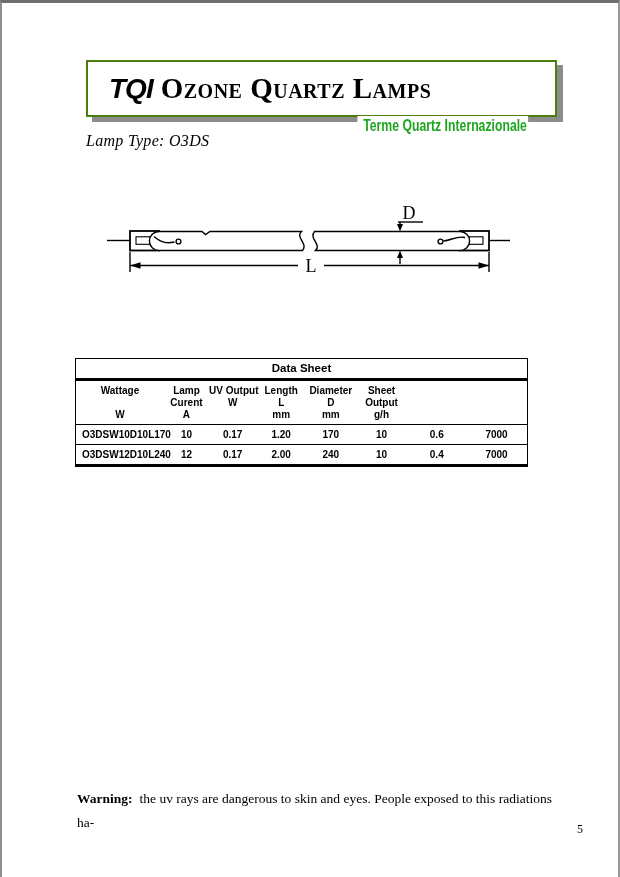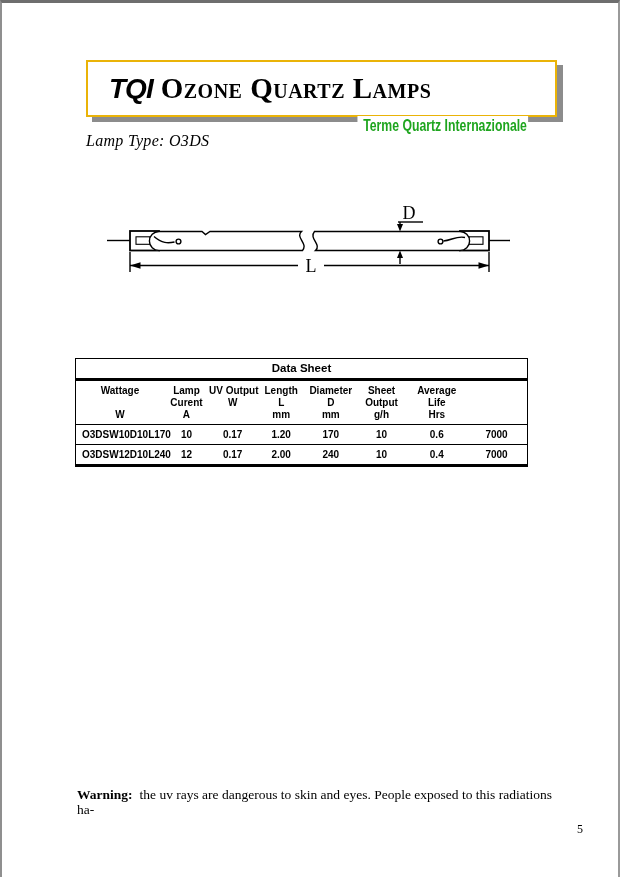--- a/index.html
+++ b/index.html
@@ -8,21 +8,21 @@
     background:#ffffff; overflow:hidden;
     border-top:3px solid #6e6e6e;
     border-left:2px solid #8f8f8f;
     border-right:2px solid #9a9a9a;
     box-sizing:border-box;
     font-family:"Liberation Serif", serif; color:#000;
   }
   
   .header-box {
     position:absolute; left:84px; top:57px; width:446px; height:53px;
-    background:#fff; border:2px solid #eab308;
+    background:#fff; border:2px solid #4d7c0f;
     box-shadow:6px 5px 0 0 #8c8c8c;
     white-space:nowrap; line-height:53px; padding-left:21px;
   }
   .logo-tqi {
     font-family:"Liberation Sans", sans-serif;
     font-weight:bold; font-style:italic; font-size:28px; letter-spacing:-1px;
     vertical-align:baseline;
   }
   .logo-title {
     font-family:"Liberation Serif", serif;
@@ -58,21 +58,21 @@
   .ds-head { border-bottom:1px solid #000; padding:4px 0 3px 0; }
   .ds-head .cell { text-align:center; }
   .hl { height:12px; line-height:12px; font-size:10px; white-space:nowrap; }
   .ds-row { height:19px; line-height:19px; font-size:10px; }
   .ds-row + .ds-row { border-top:1px solid #000; }
   .ds-row .cell { text-align:center; white-space:nowrap; }
   .ds-row .cell.code, .ds-head .cell.code { text-align:left; padding-left:6px; }
   
   .warning {
     position:absolute; left:75px; top:784px; width:482px;
-    font-size:13.5px; line-height:15px; margin:0;
+    font-size:13.5px; line-height:24px; margin:0;
   }
   .warning .w-label { font-weight:bold; margin-right:7px; }
   .page-number {
     position:absolute; left:575px; top:819px; font-size:12px;
   }
 </style>
 </head>
 <body>
 
 <div class="page">
@@ -161,25 +161,20 @@
       </div>
       <div class="cell">
         <div class="hl">Diameter</div>
           <div class="hl">D</div>
           <div class="hl">mm</div>
       </div>
       <div class="cell">
         <div class="hl">Sheet</div>
           <div class="hl">Output</div>
           <div class="hl">g/h</div>
-      </div>
-      <div class="cell">
-        <div class="hl">Average</div>
-          <div class="hl">Life</div>
-          <div class="hl">Hrs</div>
       </div>
     </div>
 
     <div class="ds-grid ds-row">
       <div class="cell code">O3DSW10D10L170</div>
       <div class="cell">10</div>
       <div class="cell">0.17</div>
       <div class="cell">1.20</div>
       <div class="cell">170</div>
       <div class="cell">10</div>

